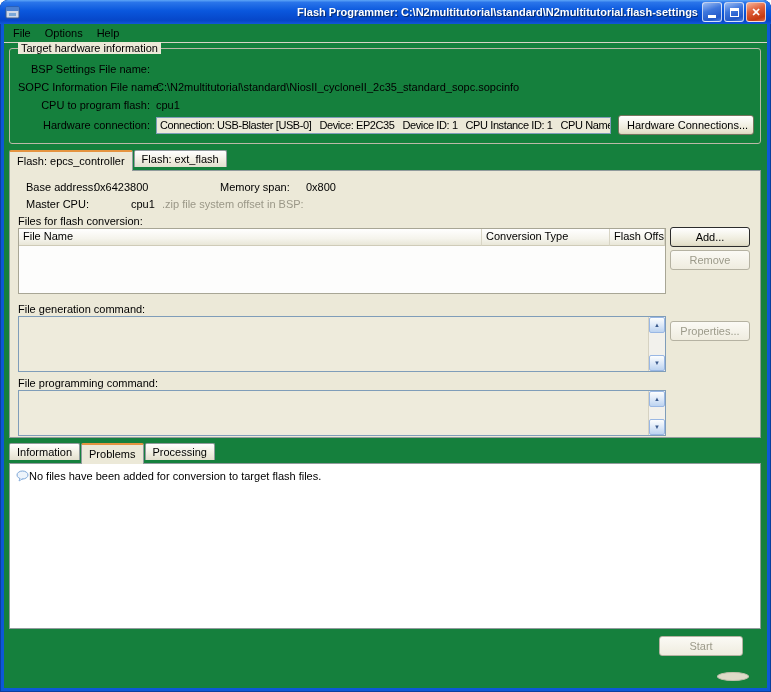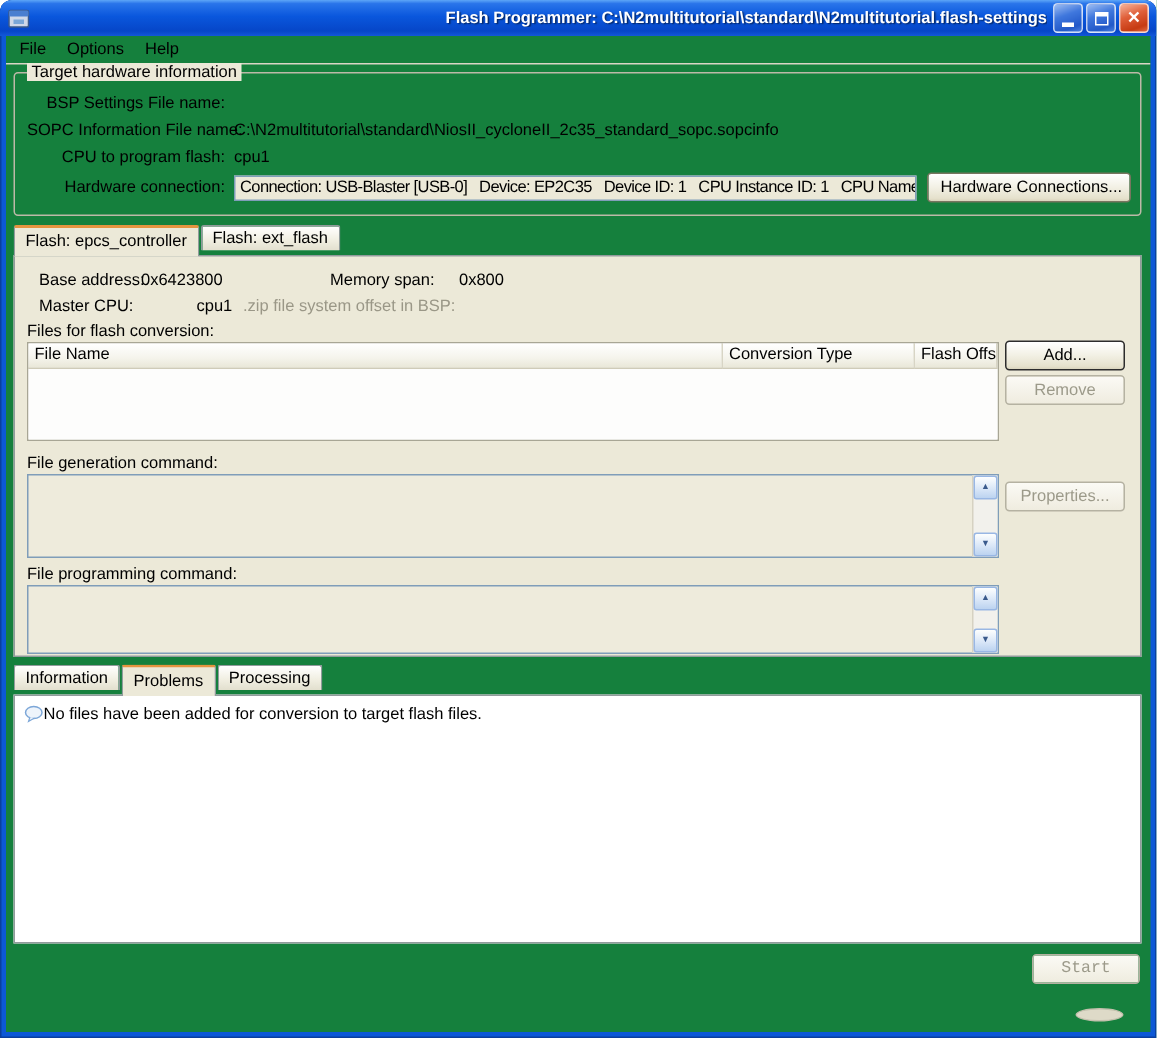--- a/index.html
+++ b/index.html
@@ -48,21 +48,21 @@
   .tbody{height:47px;background:#fdfdfc;}
   .cmdbox{position:absolute;left:8px;width:648px;border:1px solid #7f9db9;background:#eeebdc;}
   .vscroll{position:absolute;top:0;bottom:0;right:0;width:17px;background:#f2f1ec;border-left:1px solid #d6d2c2;}
   .sbtn{position:absolute;left:0;right:0;height:16px;display:flex;align-items:center;justify-content:center;font-size:6px;color:#3a5a8c;
     background:linear-gradient(180deg,#fdfefe,#d7e5f7 60%,#bcd3f0);border:1px solid #99b7e4;border-radius:2px;}
   .sbtn.up{top:0;}
   .sbtn.down{bottom:0;}
   
   .problems-panel{position:absolute;left:5px;right:6px;top:439px;height:166px;background:#ffffff;border:1px solid #919b9c;padding:6px;z-index:2;}
   .msg-row{display:flex;align-items:center;gap:0;font-size:11px;}
-  .start-btn{position:absolute;right:7px;top:612px;width:72px;font-family:Liberation Mono, monospace;}
+  .start-btn{position:absolute;right:24px;top:612px;width:84px;}
   .oval{position:absolute;right:18px;top:648px;width:32px;height:9px;background:#dedac8;border:1px solid #c4c1ae;border-radius:50%;}
 </style>
 </head>
 <body>
 
 <div class="window">
 
   <div class="titlebar">
     <span class="app-icon">
       <svg width="15" height="15" viewBox="0 0 15 15">

